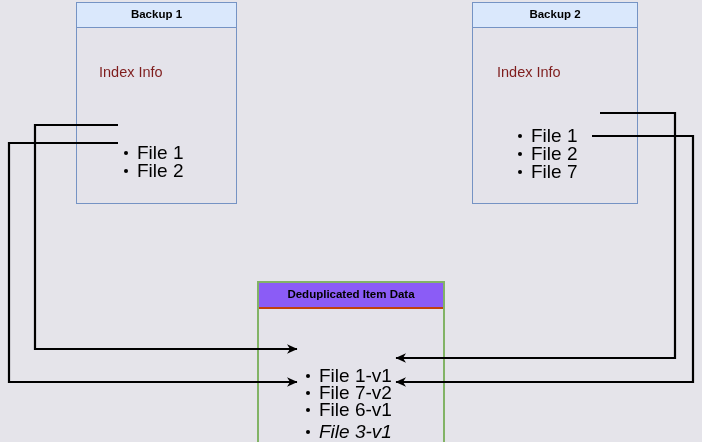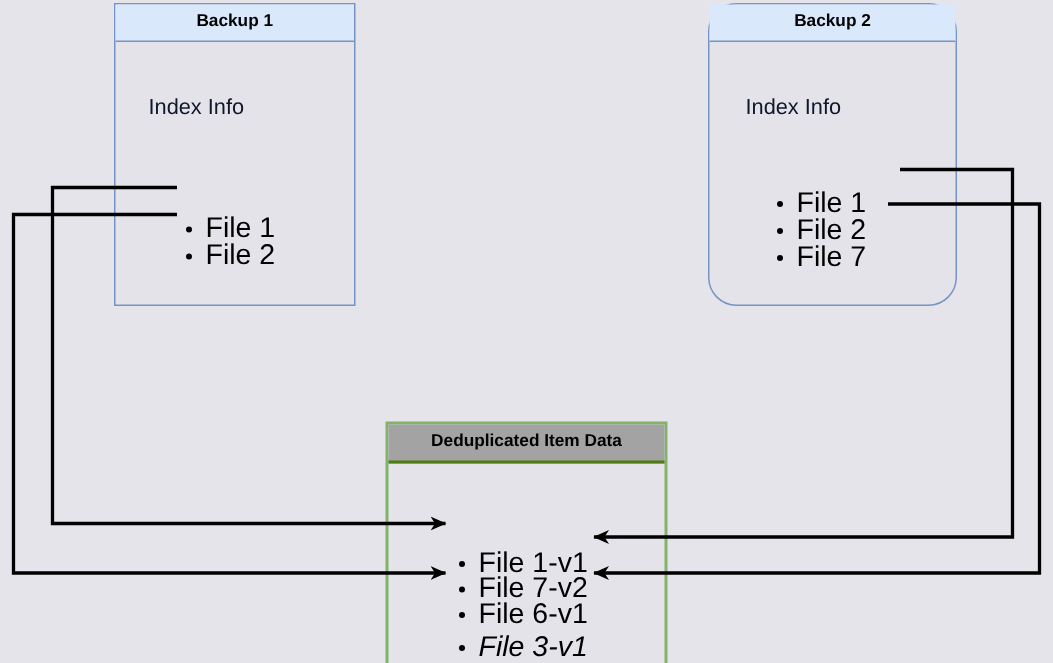--- a/index.html
+++ b/index.html
@@ -65,36 +65,36 @@
   .box-blue .box-body {
     background: transparent;
   }
 
   
   .box-green {
     border: 2px solid #82b366;
     background: #e4e3ea;
   }
   .box-green .box-header {
-    background: #a3a3a3;
-    border-bottom: 2px solid #4d7c0f;
+    background: #8b5cf6;
+    border-bottom: 2px solid #c2410c;
     height: 26px;
     line-height: 23px;
     font-size: 11.5px;
   }
 
   
   #backup1 { left: 76px;  top: 2px;   width: 161px; height: 202px; }
-  #backup2 { left: 472px; top: 2px;   width: 166px; height: 202px; border-radius: 19px; }
+  #backup2 { left: 472px; top: 2px;   width: 166px; height: 202px; }
   #dedup   { left: 257px; top: 281px; width: 188px; height: 163px; }
 
   .section-label {
     position: absolute;
     font-size: 14.5px;
-    color: #0f172a;
+    color: #7f1d1d;
     white-space: nowrap;
   }
   #backup1 .section-label { left: 22px; top: 36px; }
   #backup2 .section-label { left: 24px; top: 36px; }
 
   ul.file-list {
     position: absolute;
     margin: 0;
     padding: 0;
     list-style: none;

